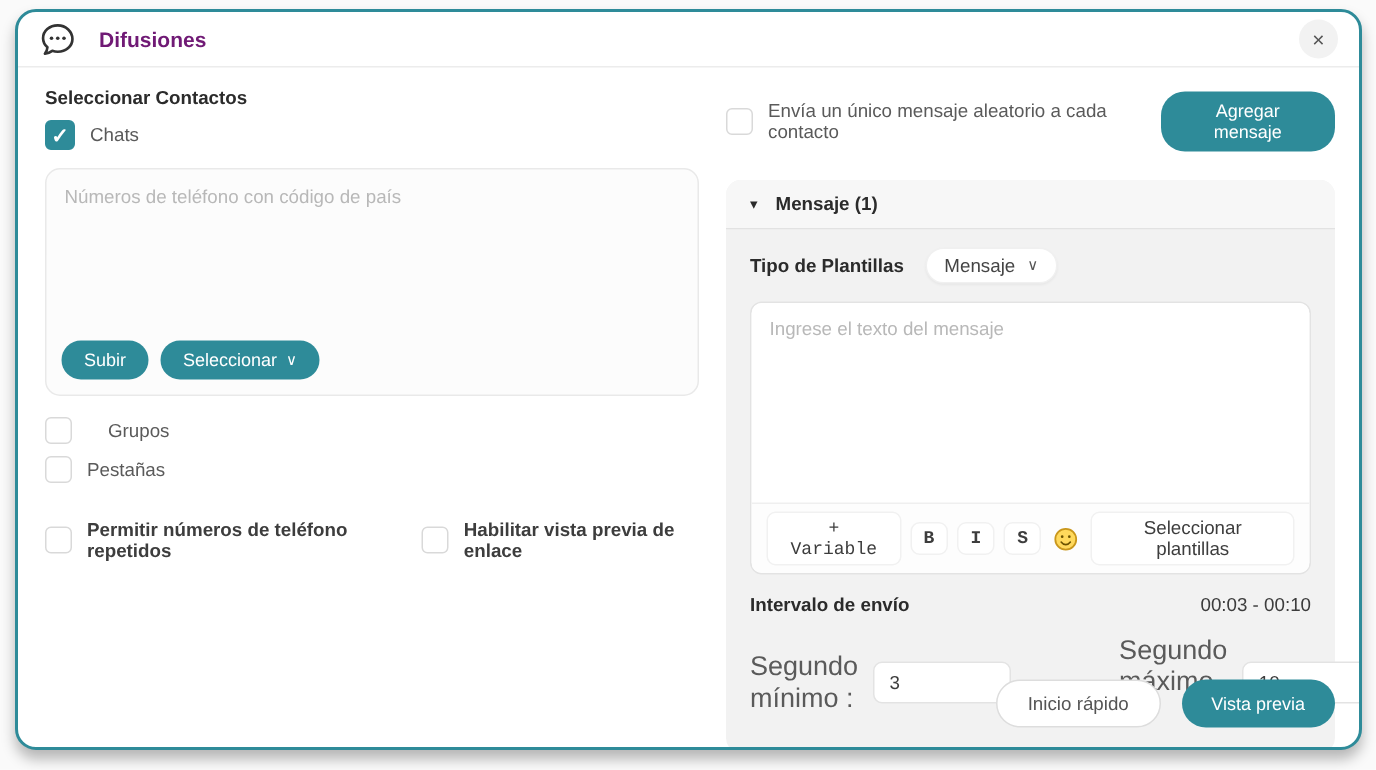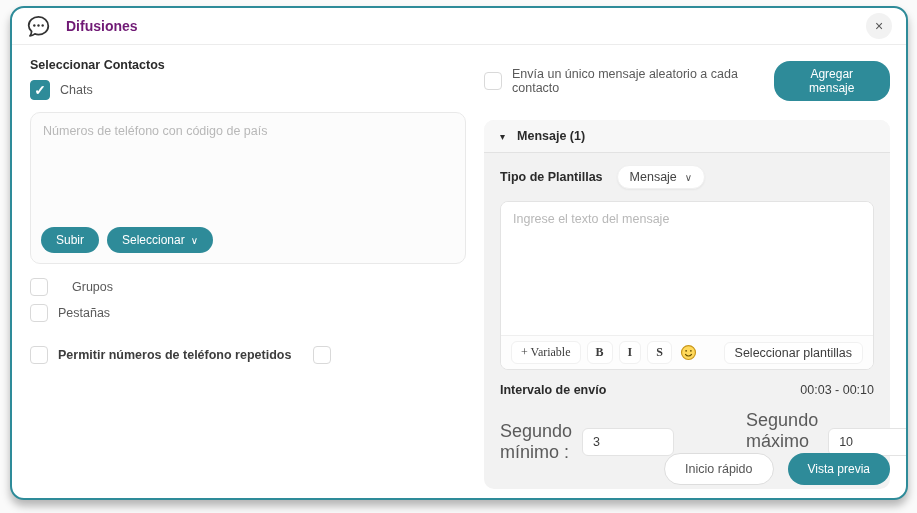--- a/index.html
+++ b/index.html
@@ -60,21 +60,21 @@
   .msg-box { margin-top:12px; background:#fff; border:1px solid #e3e3e3; border-radius:8px;
              overflow:hidden; }
   .msg-box textarea { display:block; width:100%; height:133px; border:none; outline:none;
              resize:none; padding:10px 12px; font-family:"Liberation Sans", sans-serif;
              font-size:12.5px; color:#14532d; background:#fff; }
   .msg-box textarea::placeholder { color:#b8b8b8; }
   .msg-toolbar { display:flex; align-items:center; gap:6px; padding:5px 10px;
                  border-top:1px solid #efefef; background:#fdfdfd; }
   .tb-btn { background:#fff; border:1px solid #f1f1f1; border-radius:6px; padding:3px 9px;
             font-size:12px; color:#3d3d3d; cursor:pointer;
-            font-family:Liberation Serif, serif; }
+            font-family:Liberation Mono, monospace; }
   .tb-btn.fmt { font-weight:600; padding:3px 8px; }
   .emoji-btn { background:none; border:none; cursor:pointer; display:flex; align-items:center;
                padding:0 2px; }
   .tb-right { margin-left:auto; font-size:12.5px; color:#3d3d3d; background:#fff;
               border:1px solid #f1f1f1; border-radius:6px; padding:3px 10px; cursor:pointer;
               font-family:"Liberation Sans", sans-serif; }
   .interval-row { display:flex; align-items:center; margin-top:13px; }
   .interval-val { margin-left:auto; font-size:12.5px; color:#3d3d3d; }
   .seconds-row { display:flex; align-items:center; margin-top:13px; }
   .sec-label { font-size:18px; color:#5a5a5a; }
@@ -143,20 +143,21 @@
         <span class="cb-label">Pestañas</span>
       </div>
 
       <div class="cb-row mt24 gap22">
         <span class="cb-row">
           <span class="checkbox"></span>
           <span class="cb-label strong">Permitir números de teléfono repetidos</span>
         </span>
         <span class="cb-row">
           <span class="checkbox"></span>
+          <span class="cb-label strong">Habilitar vista previa de enlace</span>
         </span>
       </div>
     </div>
 
     <div class="right-col">
 
       <div class="random-row">
         <span class="checkbox"></span>
         <span class="cb-label">Envía un único mensaje aleatorio a cada contacto</span>
         <button class="pill-btn add-msg-btn">

